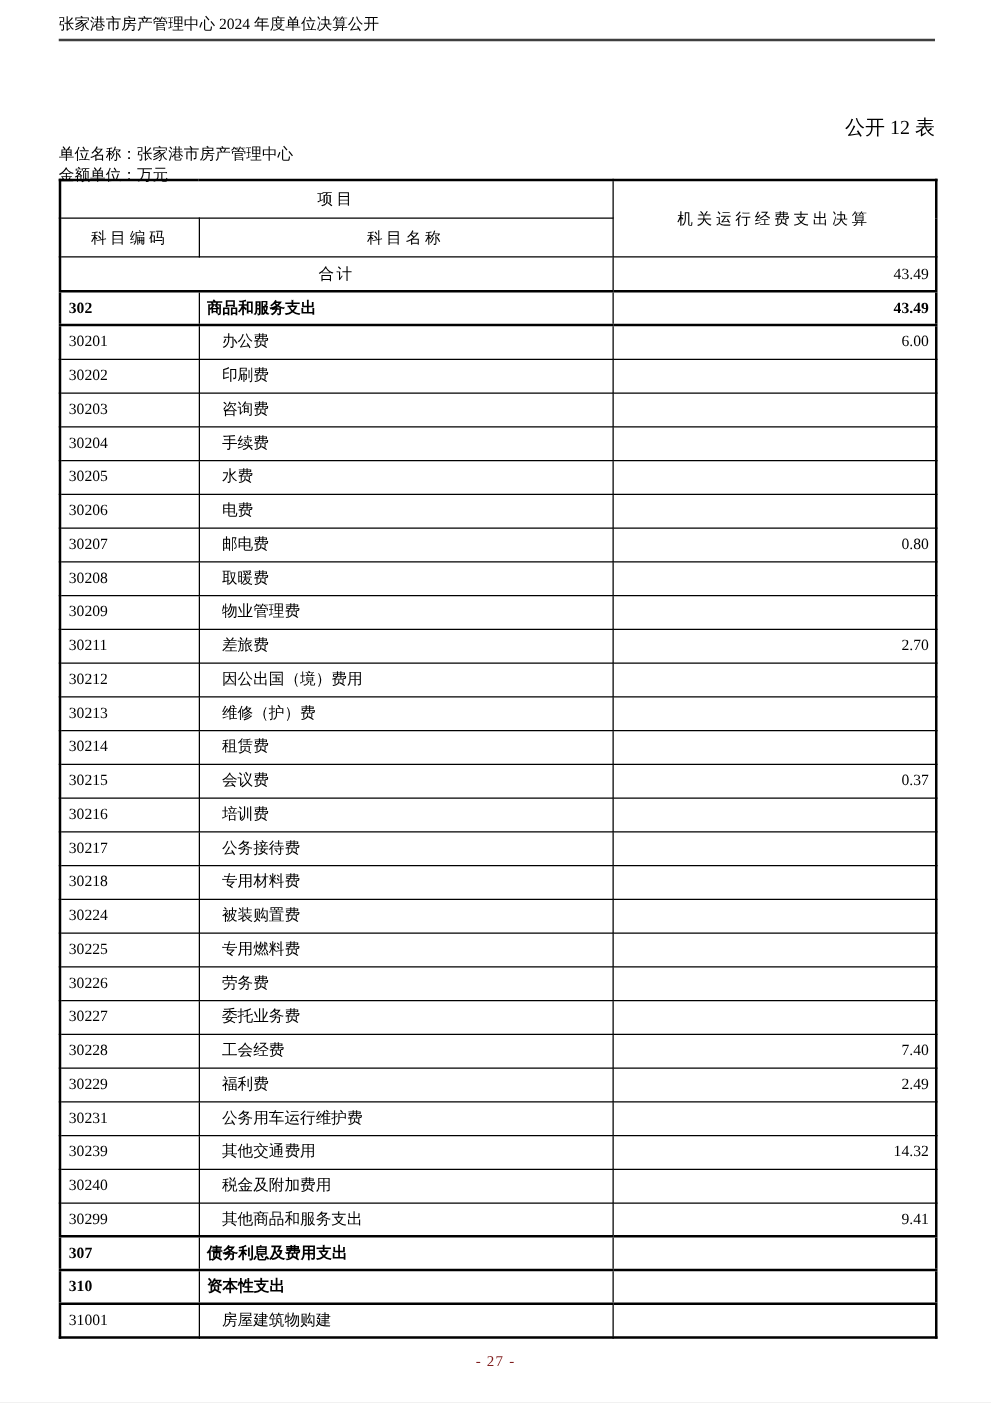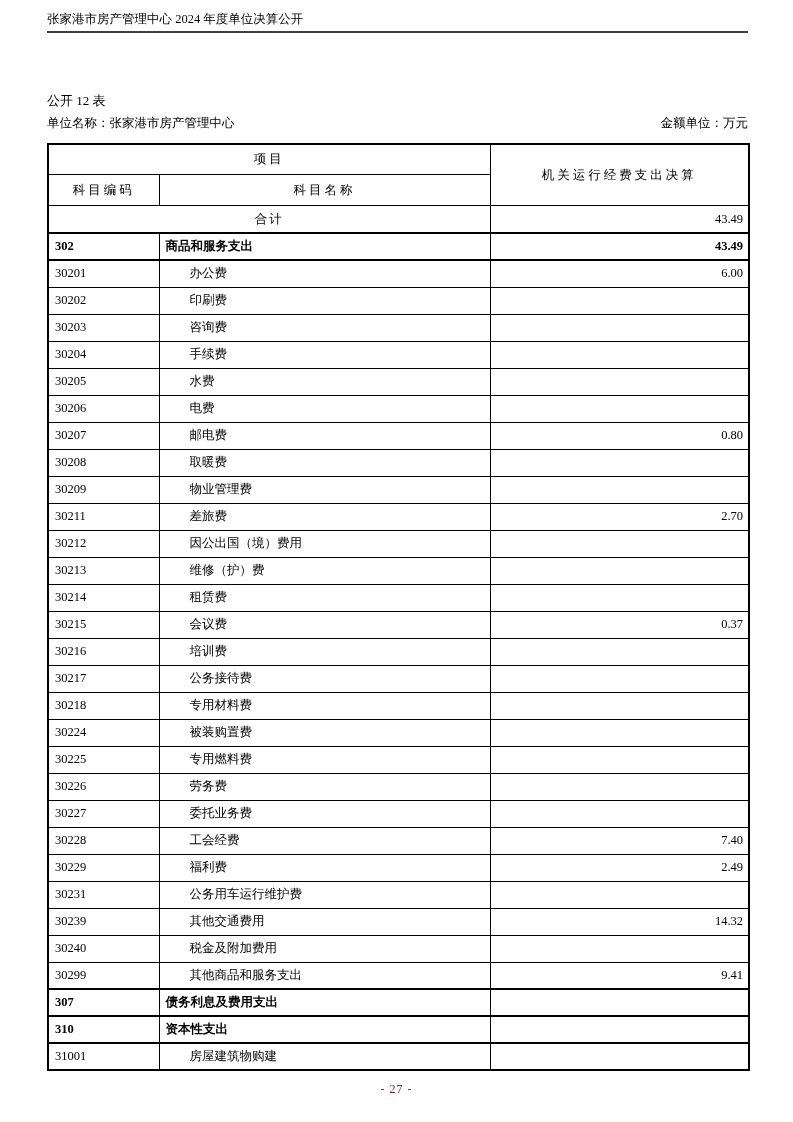--- a/index.html
+++ b/index.html
@@ -12,43 +12,43 @@
     position:absolute; left:47px; width:701px; top:12px;
     font-size:12.5px; line-height:15px; padding-bottom:4px;
     border-bottom:2px solid #3f3f3f;
   }
   .title {
     position:absolute; left:0; width:793px; top:52px; text-align:center;
     font-size:22px; font-weight:bold; letter-spacing:2px;
   }
   .table-label {
     position:absolute; left:47px; width:701px; top:92px;
-    font-size:13px;
+    text-align:right; font-size:16px;
   }
   .meta-row {
     position:absolute; left:47px; width:701px; top:115px;
-    display:flex; justify-content:space-between; font-size:12.5px;
+    display:flex; justify-content:space-between; font-size:12.5px;flex-direction:column;
   }
   table.fin {
     position:absolute; left:47px; top:143px; width:701px;
     border-collapse:collapse; table-layout:fixed;
     border:2px solid #000;
   }
   .fin th, .fin td {
     border:1px solid #000; padding:0; font-size:12.5px; font-weight:normal;
     overflow:hidden; white-space:nowrap; vertical-align:middle;
   }
   .fin thead tr.h1 th { height:29px; }
   .fin thead tr.h2 th { height:30px; }
   .fin th { text-align:center; letter-spacing:3px; }
   .fin tr.total-row td { height:26px; }
   .fin td.total-label { text-align:center; letter-spacing:2px; }
   .fin tbody tr { height:27px; }
   .fin td.code { text-align:left; padding-left:6px; }
-  .fin td.name { text-align:left; padding-left:30px; }
+  .fin td.name { text-align:left; padding-left:18px; }
   .fin td.val  { text-align:right; padding-right:5px; }
   .fin tr.bold td { font-weight:bold; border-top:2px solid #000; border-bottom:2px solid #000; }
   .fin tr.bold td.name { padding-left:6px;margin-top:24px; }
   .footer {
     position:absolute; left:0; width:793px; top:1082px; text-align:center;
     font-size:12px; color:#7f1d1d; letter-spacing:1px;
   }
 </style>
 </head>
 <body>

